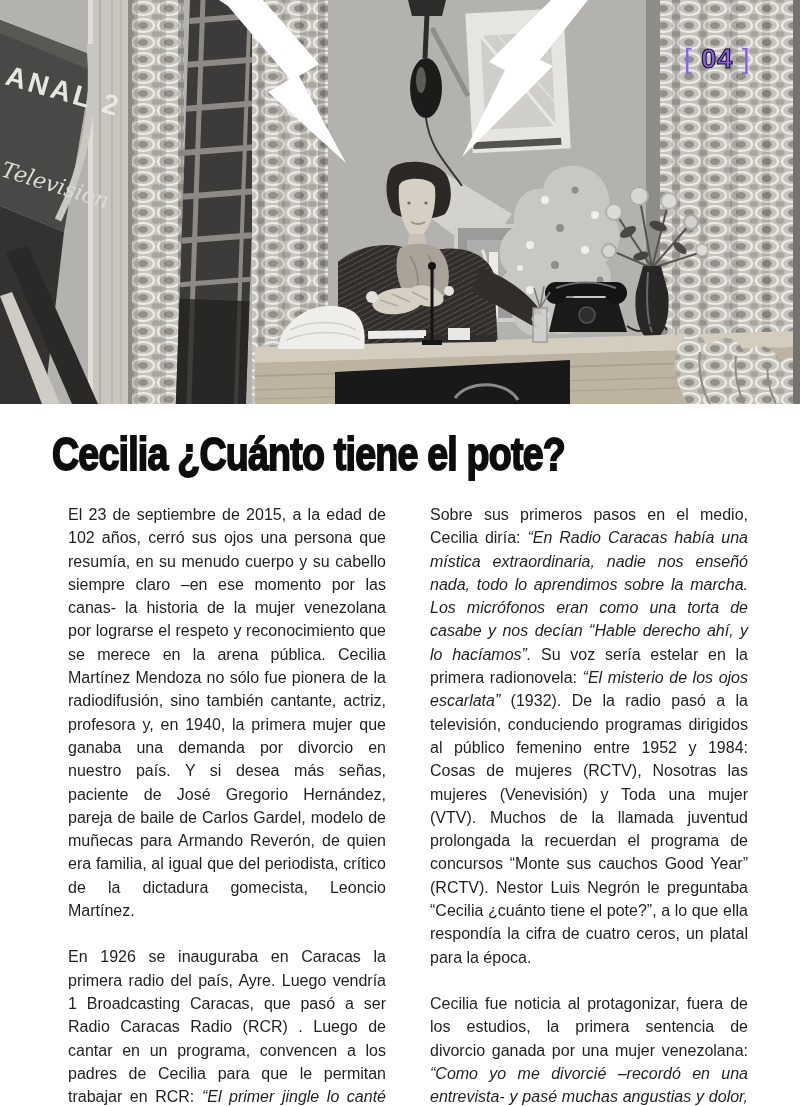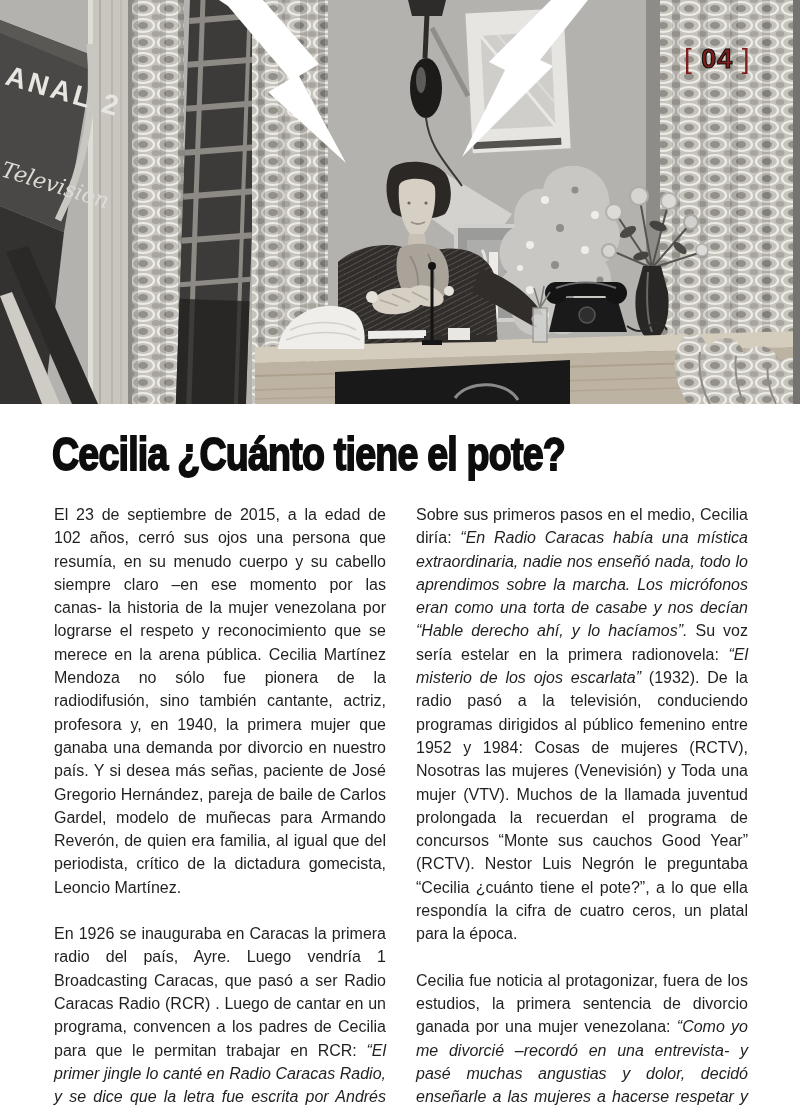--- a/index.html
+++ b/index.html
@@ -5,42 +5,42 @@
   html,body{margin:0;padding:0;background:#ffffff;}
   .page{
     position:relative;width:800px;height:1106px;background:#ffffff;
     overflow:hidden;font-family:"Liberation Sans",sans-serif;
   }
   
   .photo-wrap{position:absolute;left:0;top:0;width:800px;height:404px;}
   .photo-wrap svg{display:block;width:800px;height:404px;}
   .page-number{
     position:absolute;left:684px;top:44px;z-index:5;
-    color:#7f1d1d;font-size:27px;line-height:30px;white-space:nowrap;
+    color:#8b5cf6;font-size:27px;line-height:30px;white-space:nowrap;
     font-family:"Liberation Sans",sans-serif;letter-spacing:1px;
   }
   .page-number .bracket{font-weight:400;font-size:28px;}
   .page-number .num{font-weight:700;-webkit-text-stroke:1px #0a0a0a;}
   
   .headline{
     position:absolute;left:52px;top:428px;margin:0;
     font-size:47px;line-height:52px;color:#0d0d0d;font-weight:700;
     letter-spacing:-1px;white-space:nowrap;
     transform:scaleX(0.80);transform-origin:left top;
     -webkit-text-stroke:1.8px #0d0d0d;
   }
   
   .col{
     position:absolute;top:503px;width:334px;
     font-size:16px;line-height:23.3px;color:#1f1f1f;
     text-align:justify;
   }
   .col-left{left:52px;}
   .col-right{left:414px;}
-  .col p{margin:0 0 23px 2px;}
+  .col p{margin:0 0 23px 16px;}
   .col em{}
 </style>
 </head>
 <body>
 
 <div class="page">
 
   <div class="photo-wrap">
     <svg viewBox="0 0 800 404" preserveAspectRatio="none">
       <defs>

